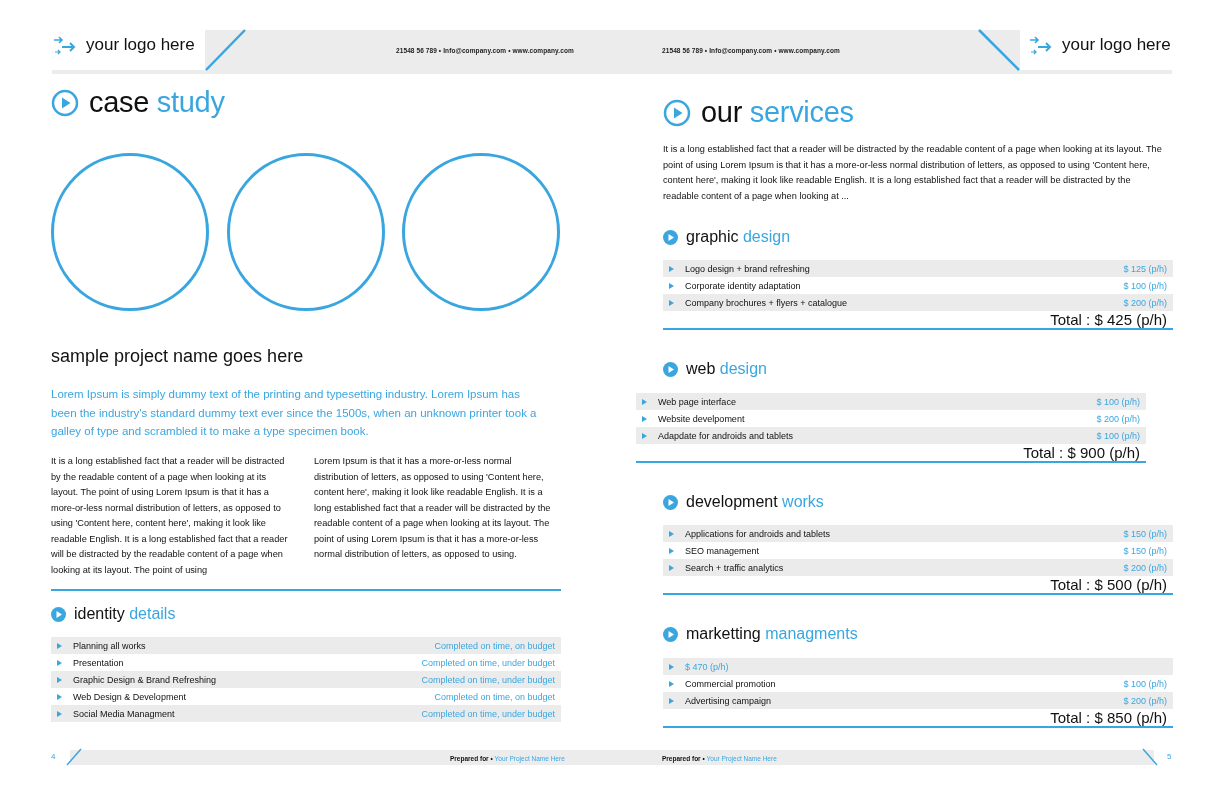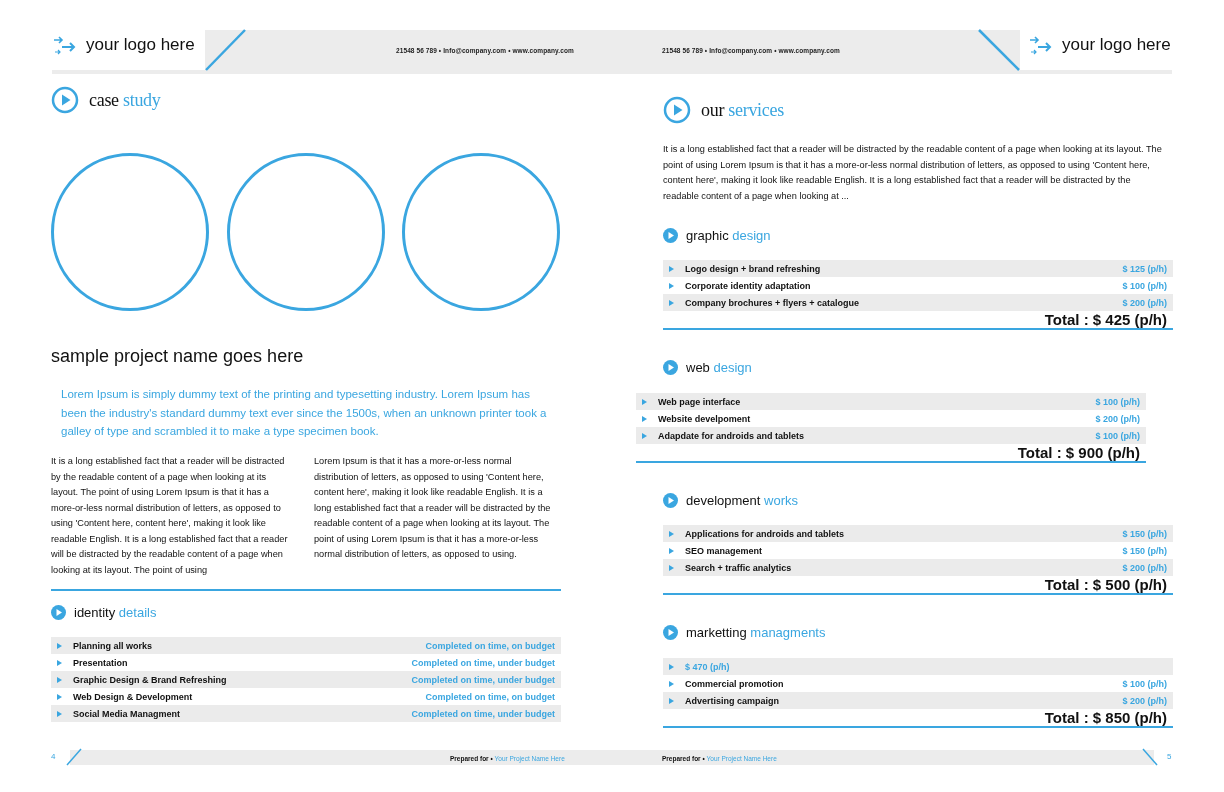--- a/index.html
+++ b/index.html
@@ -14,36 +14,36 @@
   .hdr-band.right { left:612px; width:408px; }
   .hdr-shadow { position:absolute; top:70px; height:4px; background:#ececec; }
   .hdr-shadow.left { left:52px; width:560px; }
   .hdr-shadow.right { left:612px; width:560px; }
   .slash { position:absolute; }
   .logo { position:absolute; top:34px; display:flex; align-items:center; gap:8px; font-size:17px; color:#111; }
   .logo svg { display:block; }
   .contact { position:absolute; top:47px; font-size:6.5px; color:#222; font-weight:bold; letter-spacing:0.1px; }
 
   
-  .page-title { position:absolute; display:flex; align-items:center; gap:10px; font-size:18px; color:#111; letter-spacing:-0.3px;font-family:Liberation Serif, serif; }
+  .page-title { position:absolute; display:flex; align-items:center; gap:10px; font-size:29px; color:#111; letter-spacing:-0.3px; }
   .page-title .play-outline { width:28px; height:28px; }
 
   
   .circle { position:absolute; width:158px; height:158px; border:3px solid #3aa6e0; border-radius:50%; top:153px; }
 
   .project-name { position:absolute; left:51px; top:346px; font-size:18px; color:#111; }
-  .intro { position:absolute; left:61px; top:385px; width:490px; font-size:11.5px; line-height:18.5px; color:#3aa6e0; }
+  .intro { position:absolute; left:51px; top:385px; width:490px; font-size:11.5px; line-height:18.5px; color:#3aa6e0; }
   .col-text { position:absolute; top:454px; width:240px; font-size:9.2px; line-height:15.5px; color:#111; }
 
   .divider { position:absolute; height:1.5px; background:#3aa6e0; }
 
-  .sec-title { position:absolute; display:flex; align-items:center; gap:8px; font-size:13px; color:#111;justify-content:flex-end; }
+  .sec-title { position:absolute; display:flex; align-items:center; gap:8px; font-size:16px; color:#111;justify-content:flex-end; }
   .play-solid { width:15px; height:15px; }
 
-  .table { position:absolute;font-weight:bold; }
+  .table { position:absolute; }
   .row { display:flex; align-items:center; height:17px; font-size:9px; padding:0 6px 0 6px; }
   .row.shaded { background:#ebebeb; }
   .row .tri { width:0; height:0; border-top:3px solid transparent; border-bottom:3px solid transparent; border-left:5px solid #3aa6e0; margin-right:11px; margin-left:0; }
   .row .label { flex:1; color:#111; }
   .row .value { color:#3aa6e0; text-align:left; }
   .total { text-align:right; font-size:15px; height:17px; line-height:17px; padding-right:6px; color:#111; }
   .total-line { height:1.5px; background:#3aa6e0; }
 
   .services-intro { position:absolute; left:663px; top:142px; width:500px; font-size:9.2px; line-height:15.5px; color:#111; }
 

